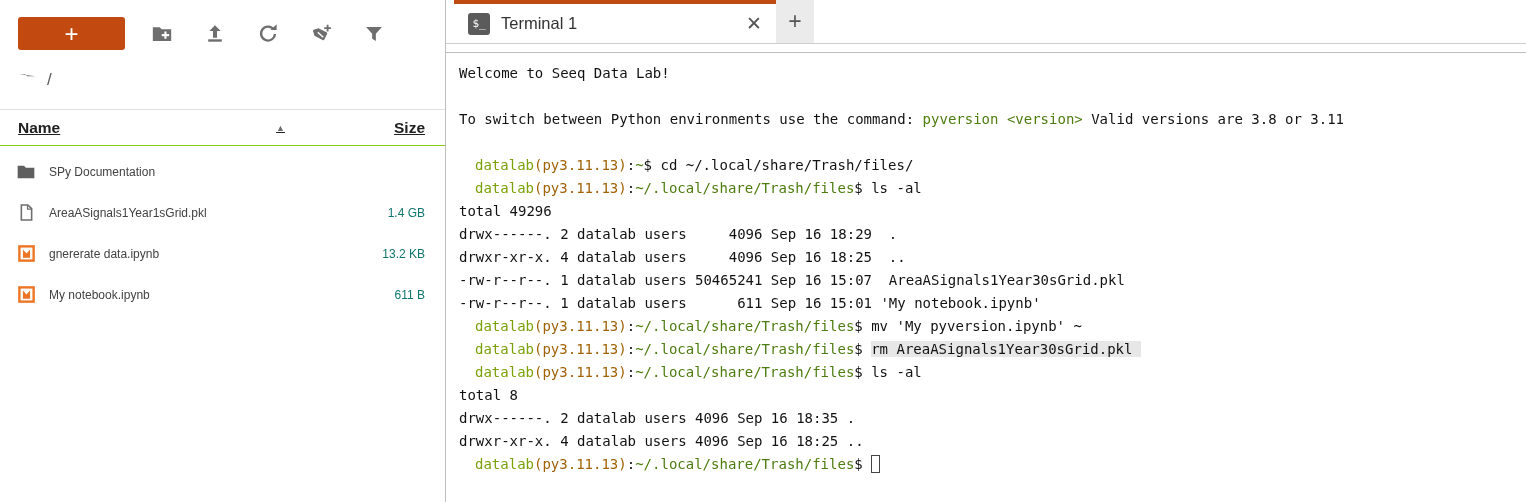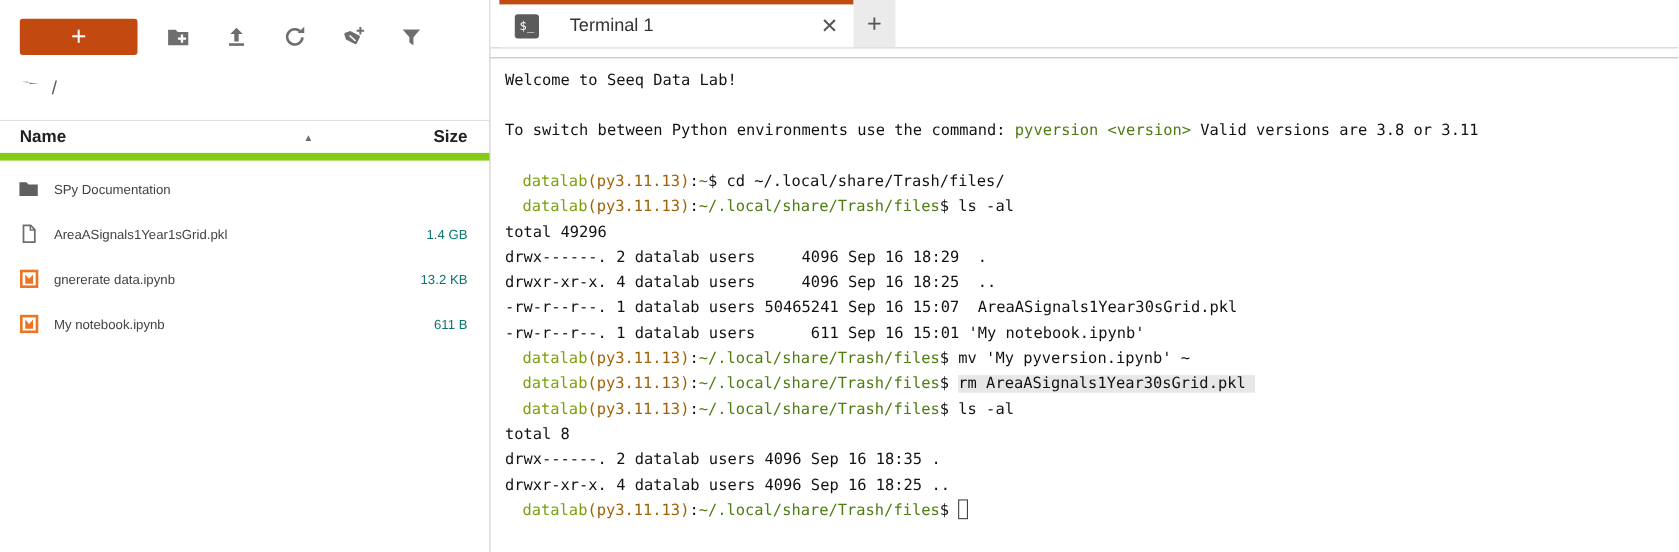--- a/index.html
+++ b/index.html
@@ -8,35 +8,35 @@
     font-family:"Liberation Sans",sans-serif;display:flex;
   }
   
   .file-panel{width:446px;min-width:446px;box-sizing:border-box;border-right:1px solid #bdbdbd;background:#fff;display:flex;flex-direction:column;}
   .toolbar{display:flex;align-items:center;padding:17px 0 0 18px;height:33px;}
   .new-button{width:107px;height:33px;background:#C2490F;border:none;border-radius:3px;color:#fff;font-size:24px;font-weight:400;line-height:30px;text-align:center;cursor:pointer;padding:0;font-family:"Liberation Sans",sans-serif;}
   .icon-btn{width:24px;height:24px;margin-left:29px;background:none;border:none;padding:0;cursor:pointer;display:flex;align-items:center;justify-content:center;}
   .icon-btn:first-of-type{margin-left:25px;}
   .breadcrumb{height:60px;display:flex;align-items:center;padding-left:18px;border-bottom:1px solid #e0e0e0;box-sizing:border-box;}
   .breadcrumb .crumb-sep{font-size:17px;color:#5a5a5a;margin-left:10px;}
-  .list-header{height:36px;display:flex;align-items:center;padding:0 20px 0 18px;border-bottom:7px solid #84cc16;box-sizing:border-box;font-weight:bold;font-size:15.5px;color:#212121;}
+  .list-header{height:36px;display:flex;align-items:center;padding:0 20px 0 18px;border-bottom:1px solid #84cc16;box-sizing:border-box;font-weight:bold;font-size:15.5px;color:#212121;text-decoration:underline;}
   .hdr-name{width:258px;}
   .sort-arrow{font-size:9px;color:#6e6e6e;}
   .hdr-spacer{flex:1;}
   .file-list{flex:1;padding-top:5px;}
   .file-row{height:41px;display:flex;align-items:center;padding:0 20px 0 16px;font-size:12px;color:#424242;cursor:pointer;}
   .row-icon{width:20px;height:20px;margin-right:13px;display:flex;align-items:center;justify-content:center;}
   .file-name{flex:1;white-space:nowrap;overflow:hidden;}
   .file-size{white-space:nowrap;color:#0f766e;}
   
   .terminal-panel{flex:1;display:flex;flex-direction:column;background:#fff;min-width:0;}
   .tab-bar{height:43px;display:flex;border-bottom:1px solid #cfcfcf;padding-left:8px;background:#fff;box-sizing:content-box;}
   .tab-active{width:322px;box-sizing:border-box;display:flex;align-items:center;border-top:4px solid #BF4B12;background:#fff;padding:0 12px 0 14px;cursor:pointer;}
   .term-badge{width:22px;height:22px;background:#5b5b5b;border-radius:3px;color:#fff;font-family:"DejaVu Sans Mono",monospace;font-size:11px;display:flex;align-items:center;justify-content:center;}
-  .tab-title{margin-left:28px;font-size:16.5px;color:#333;}
+  .tab-title{margin-left:11px;font-size:16.5px;color:#333;}
   .tab-close{margin-left:auto;background:none;border:none;font-size:19px;color:#555;cursor:pointer;padding:0 2px;font-family:"Liberation Sans",sans-serif;}
   .tab-new{width:38px;background:#ebebeb;border:none;display:flex;align-items:center;justify-content:center;font-size:23px;color:#555;cursor:pointer;padding:0;font-family:"Liberation Sans",sans-serif;}
   .strip{height:8px;border-bottom:1px solid #bdbdbd;}
   .term{flex:1;padding:9px 0 0 13px;font-family:"DejaVu Sans Mono",monospace;font-size:14px;line-height:23px;color:#121212;overflow:hidden;cursor:text;}
   .term-line{white-space:pre;height:23px;}
   .c-g{color:#7BA10A;margin-left:16px;}
   .c-c{color:#a16207;}
   .c-b{color:#4d7c0f;text-align:center;}
   .hl{background:#e7e7e7;}
   .cursor{display:inline-block;width:9px;height:18px;border:1px solid #444;vertical-align:-4px;box-sizing:border-box;}

